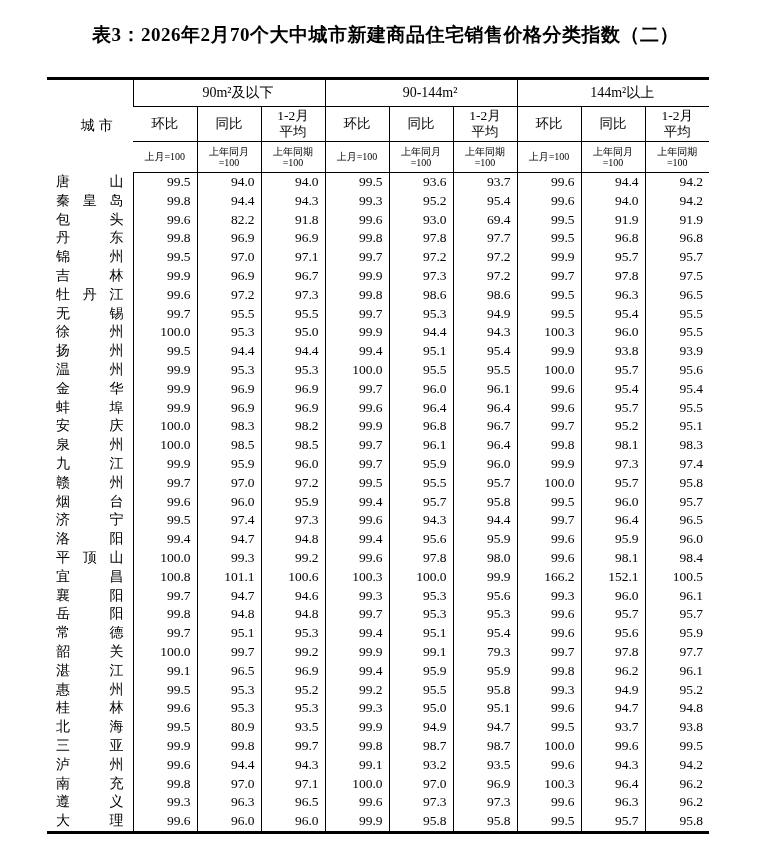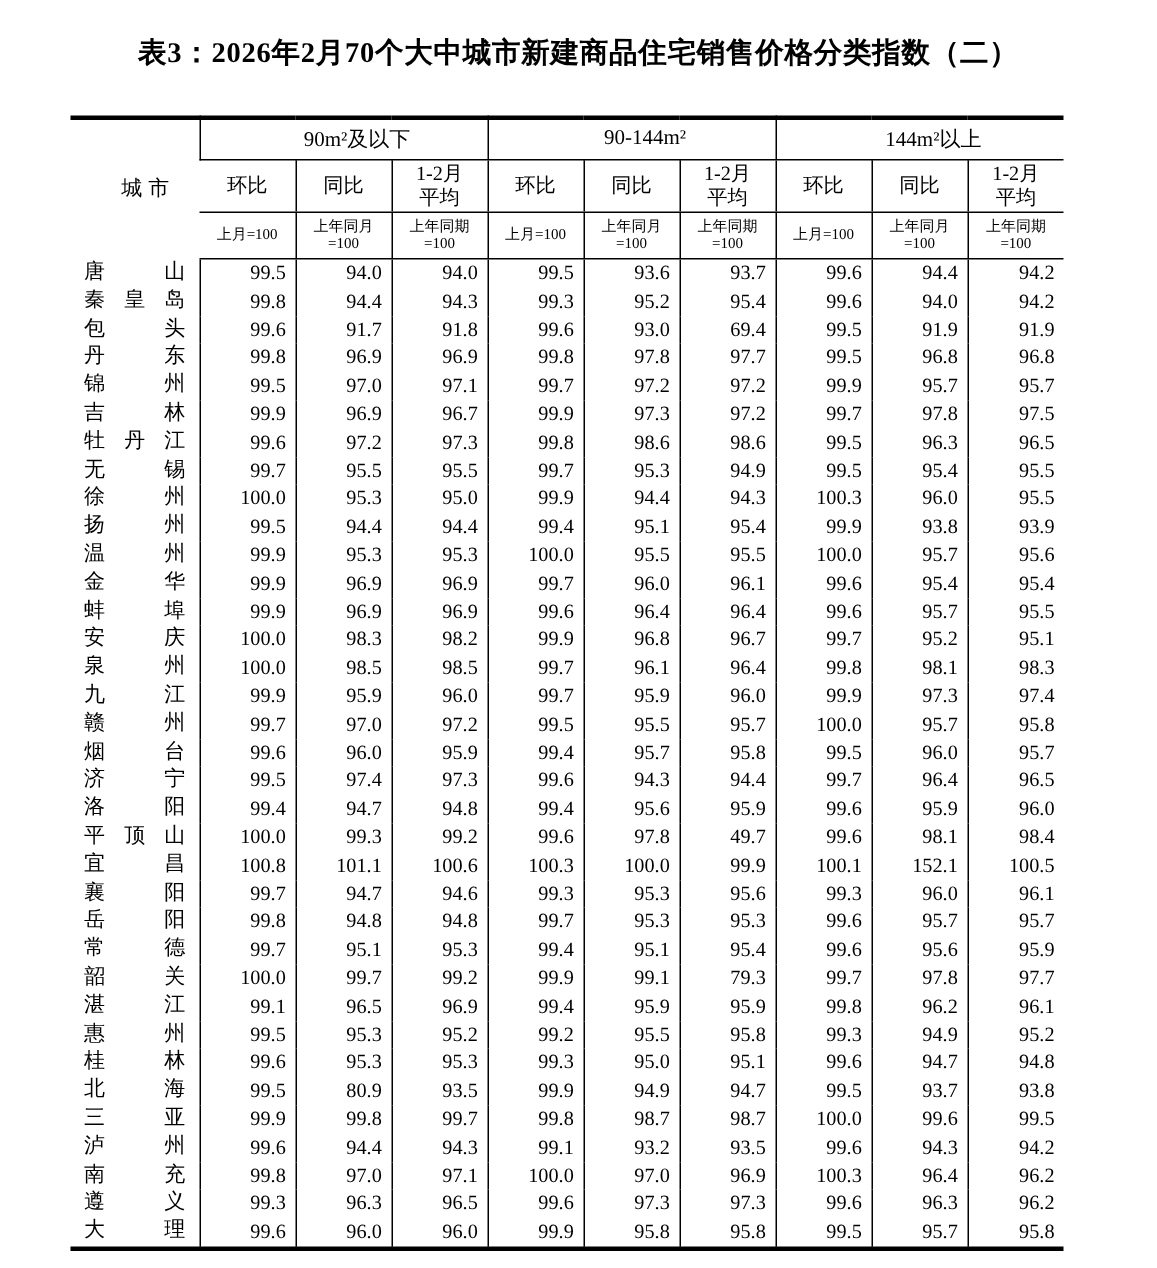--- a/index.html
+++ b/index.html
@@ -145,21 +145,21 @@
             <td class="val">94.2</td>
           </tr>
           <tr>
             <td class="city">
               <div class="city-inner">
                 <span>包</span>
                 <span>头</span>
               </div>
             </td>
             <td class="val">99.6</td>
-            <td class="val">91.7</td>
+            <td class="val">82.2</td>
             <td class="val">91.8</td>
             <td class="val">99.6</td>
             <td class="val">93.0</td>
             <td class="val">69.4</td>
             <td class="val">99.5</td>
             <td class="val">91.9</td>
             <td class="val">91.9</td>
           </tr>
           <tr>
             <td class="city">
@@ -457,39 +457,39 @@
                 <span>平</span>
                 <span>顶</span>
                 <span>山</span>
               </div>
             </td>
             <td class="val">100.0</td>
             <td class="val">99.3</td>
             <td class="val">99.2</td>
             <td class="val">99.6</td>
             <td class="val">97.8</td>
-            <td class="val">49.7</td>
+            <td class="val">98.0</td>
             <td class="val">99.6</td>
             <td class="val">98.1</td>
             <td class="val">98.4</td>
           </tr>
           <tr>
             <td class="city">
               <div class="city-inner">
                 <span>宜</span>
                 <span>昌</span>
               </div>
             </td>
             <td class="val">100.8</td>
             <td class="val">101.1</td>
             <td class="val">100.6</td>
             <td class="val">100.3</td>
             <td class="val">100.0</td>
             <td class="val">99.9</td>
-            <td class="val">100.1</td>
+            <td class="val">166.2</td>
             <td class="val">152.1</td>
             <td class="val">100.5</td>
           </tr>
           <tr>
             <td class="city">
               <div class="city-inner">
                 <span>襄</span>
                 <span>阳</span>
               </div>
             </td>

